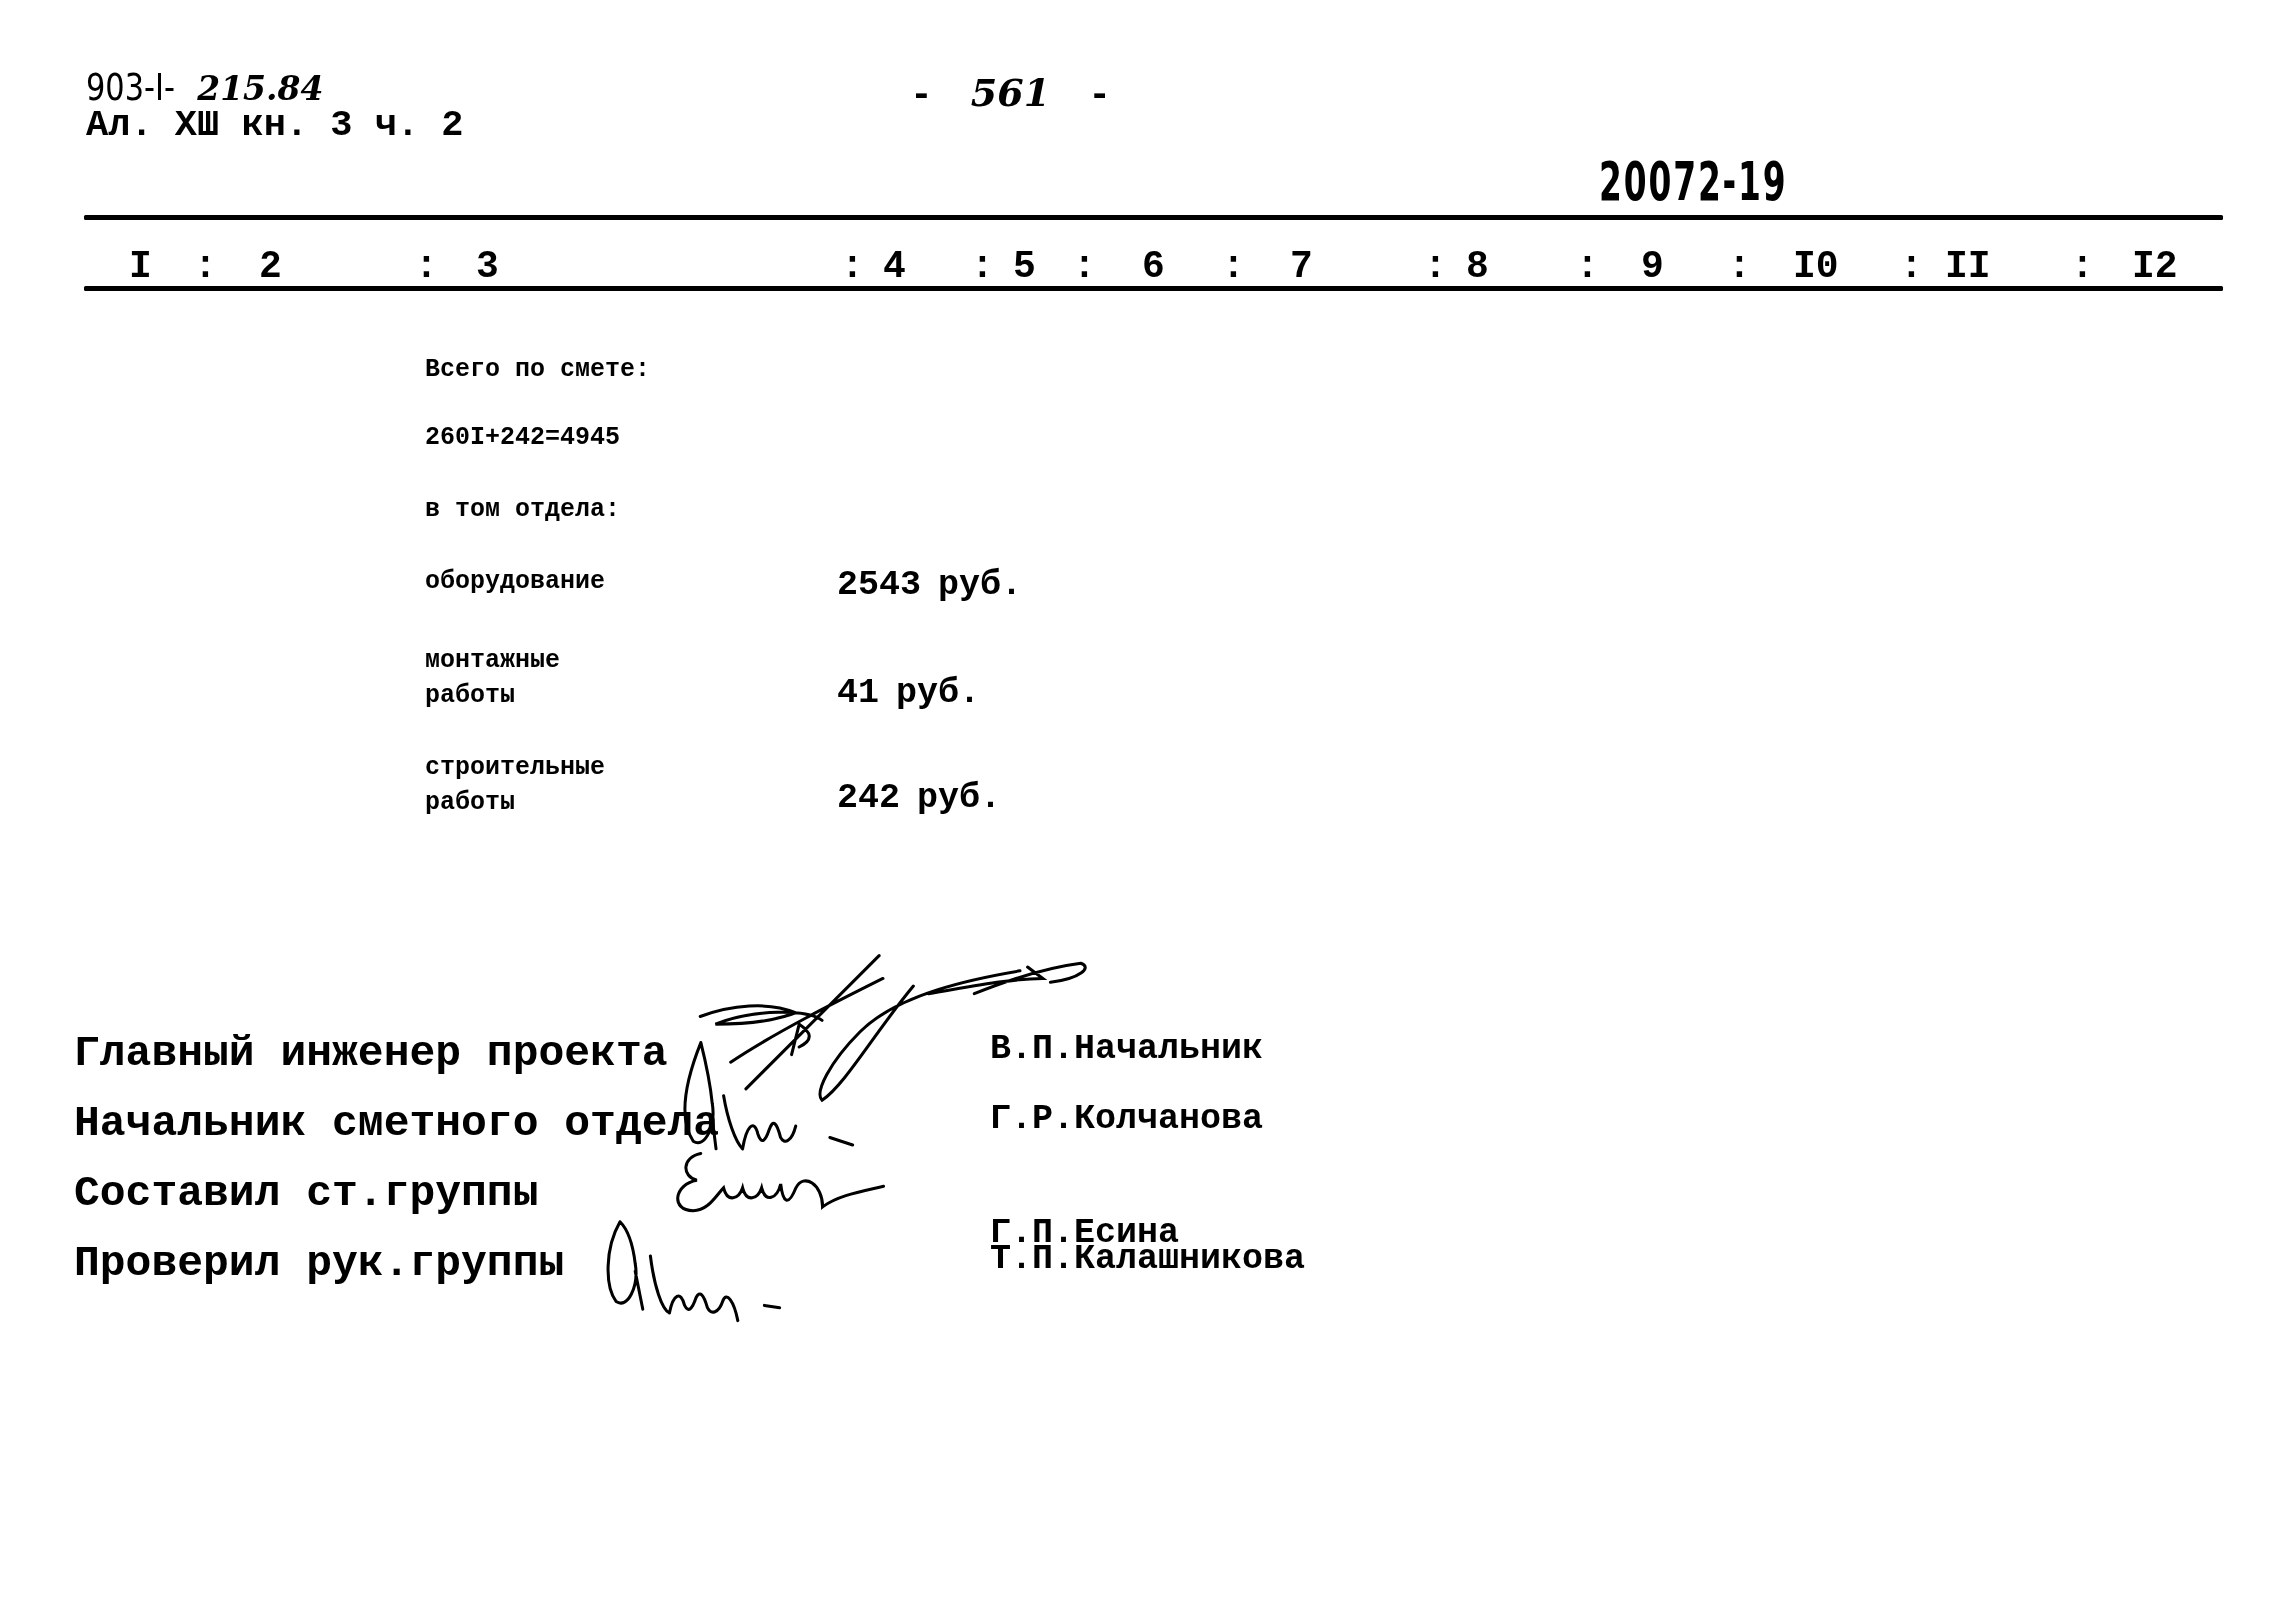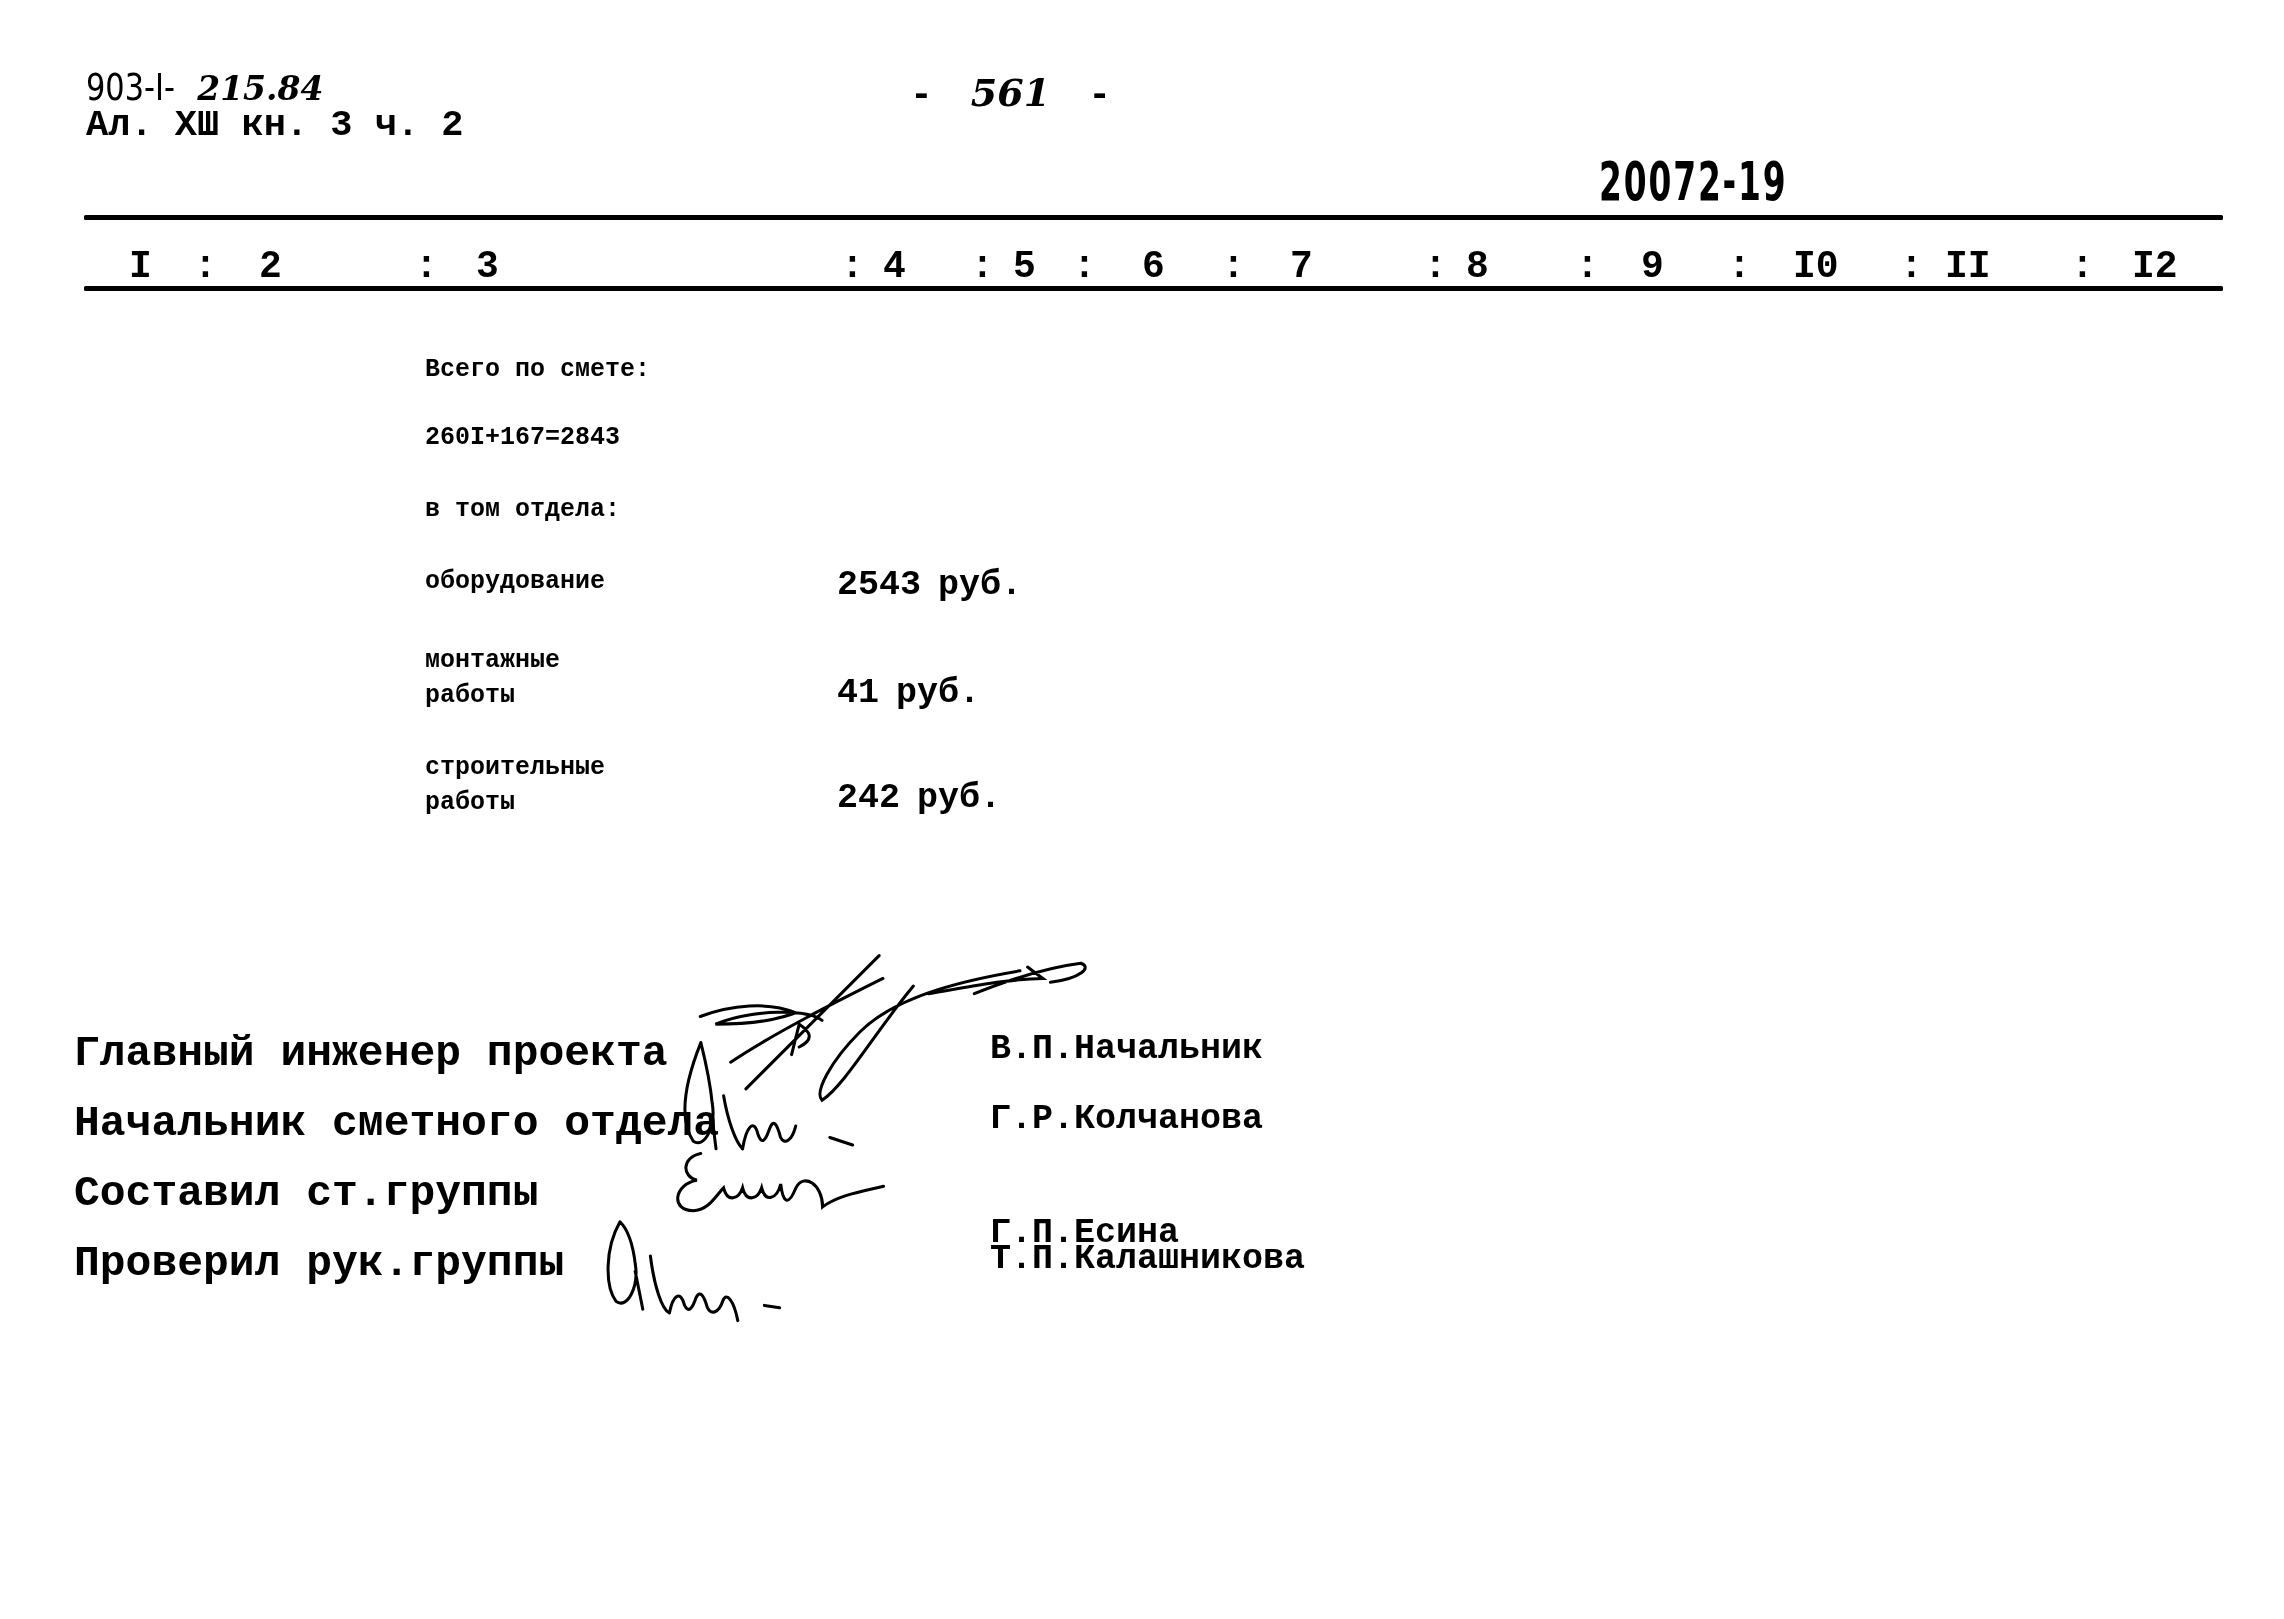--- a/index.html
+++ b/index.html
@@ -75,21 +75,21 @@
   <span class="colnum" style="left:1793px">I0</span>
   <span class="colsep" style="left:1900px">:</span>
   <span class="colnum" style="left:1945px">II</span>
   <span class="colsep" style="left:2071px">:</span>
   <span class="colnum" style="left:2132px">I2</span>
 </div>
 
 <div id="rule-bottom" class="rule"></div>
 
 <div class="body-line tw" style="top:355px">Всего по смете:</div>
-<div class="body-line tw" style="top:423px">260I+167=2843</div>
+<div class="body-line tw" style="top:423px">260I+242=4945</div>
 <div class="body-line tw" style="top:495px">в том отдела:</div>
 
 <div>
   <div class="body-line tw" style="top:567px">оборудование</div>
   <div class="val tw" style="top:565px">
     <span>2543</span><span class="unit">руб.</span>
   </div>
 </div>
 
 <div>

